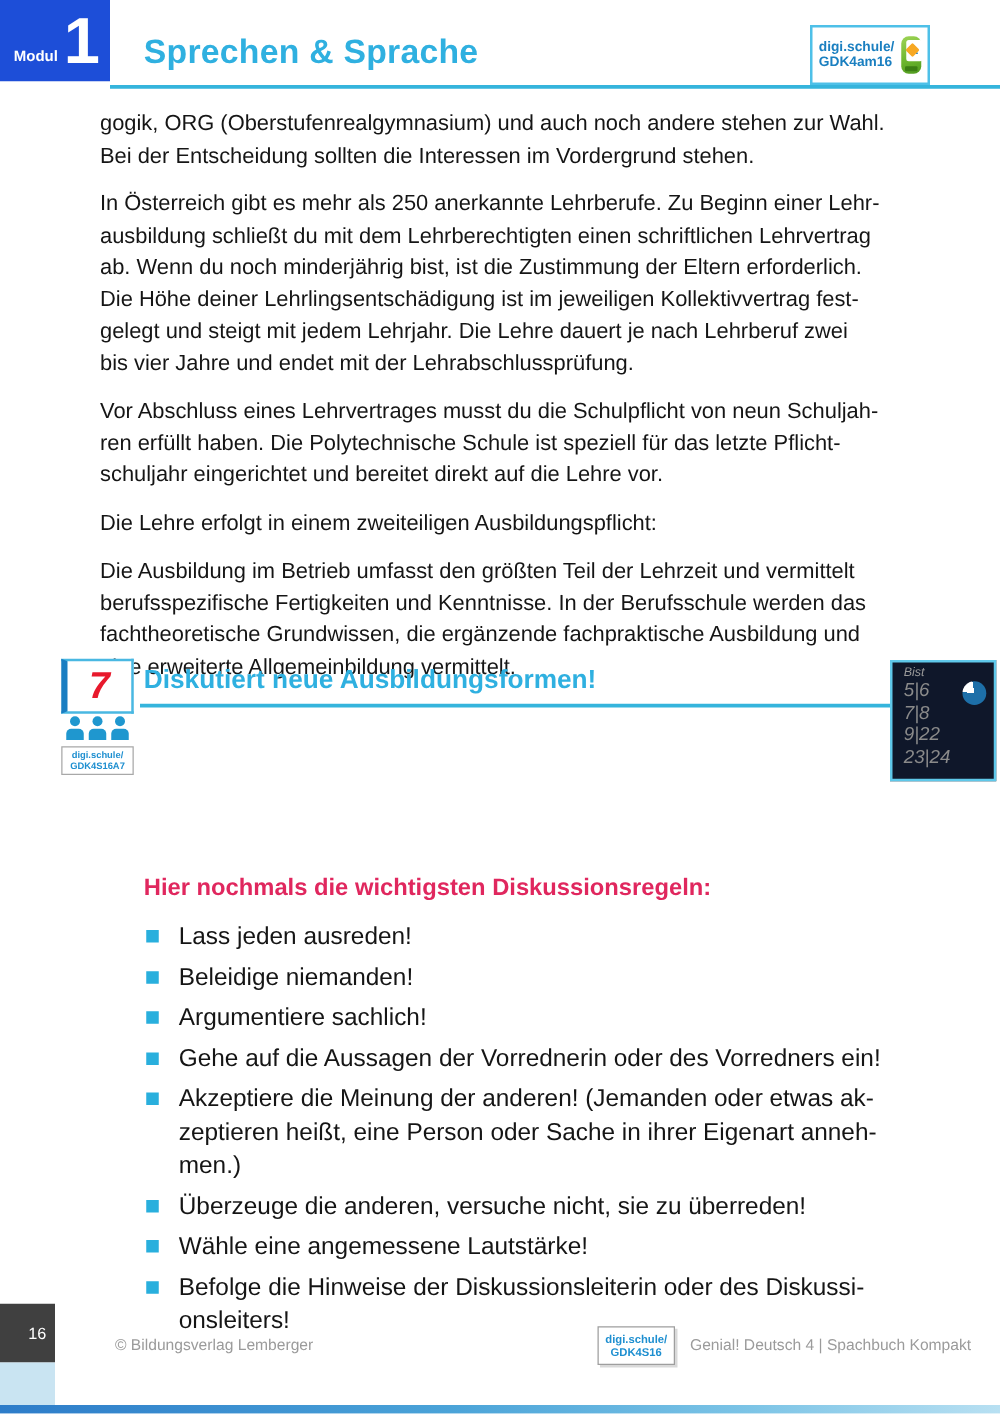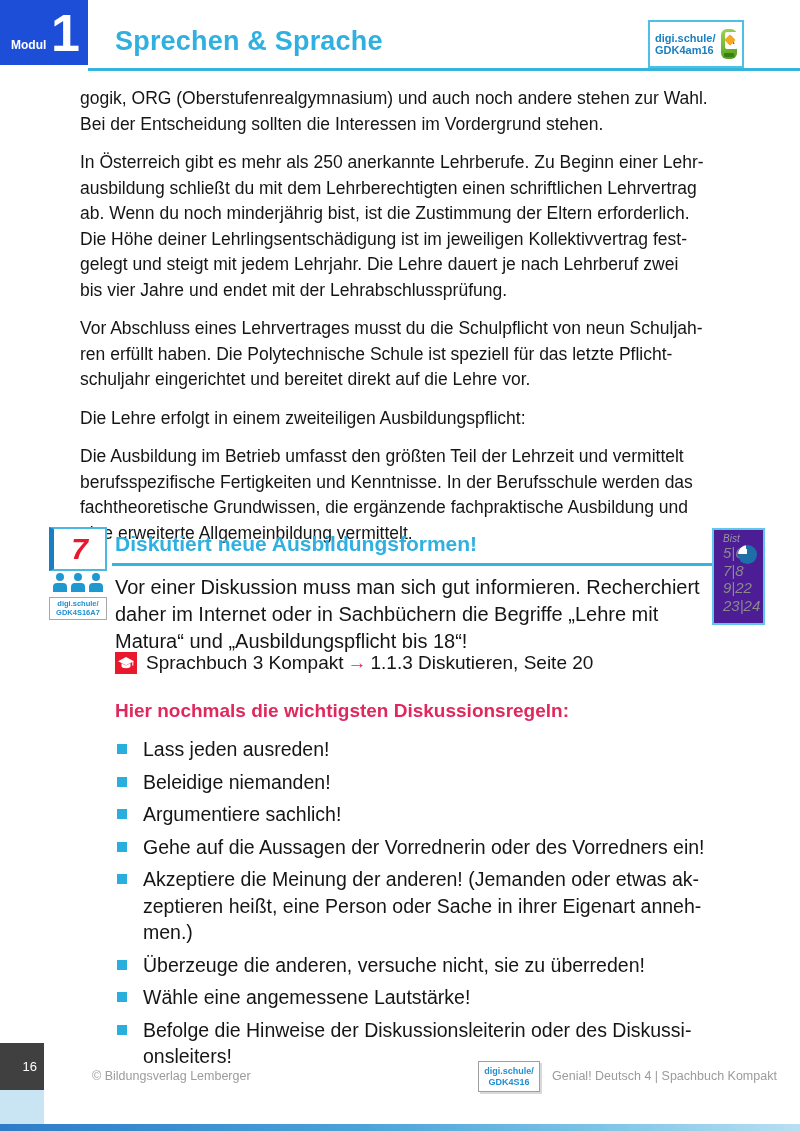--- a/index.html
+++ b/index.html
@@ -89,22 +89,22 @@
   .rules { position:absolute; left:115px; top:736px; width:608px; list-style:none; }
   .rules li {
     position:relative; padding-left:28px; margin-bottom:6px;
     font-size:19.5px; line-height:26.5px; white-space:pre-line; color:#151515;
   }
   .rules li::before {
     content:""; position:absolute; left:2px; top:8px; width:10px; height:10px; background:#29afdd;
   }
   
   .margin-box {
-    position:absolute; left:712px; top:528px; width:53px; height:97px;
-    background:#4c1d95; border:2px solid #5fc8ea; padding:3px 0 0 9px; z-index:2;
+    position:absolute; left:712px; top:528px; width:85px; height:97px;
+    background:#0f172a; border:2px solid #5fc8ea; padding:3px 0 0 9px; z-index:2;
   }
   .margin-box .bist { font-size:10px; font-style:italic; color:#999; }
   .margin-box .row { font-size:15px; font-style:italic; color:#8a8a8a; line-height:17.5px; }
   .pie-icon {
     position:absolute; right:6px; top:15px; width:19px; height:19px; border-radius:50%;
     background:conic-gradient(from 0deg, #1d6fa8 0deg 275deg, #ffffff 275deg 350deg, #1d6fa8 350deg 360deg);
   }
   
   .pg-block {
     position:absolute; left:0; top:1043px; width:44px; height:47px; background:#404040;
@@ -186,34 +186,21 @@
         </span>
     </div>
     <div class="task-badge">
       <div>digi.schule/</div>
       <div>GDK4S16A7</div>
     </div>
   </div>
 
   <div class="task-title">Diskutiert neue Ausbildungsformen!</div>
   <div class="task-rule"></div>
-  <div class="task-body">Vor einer Diskussion muss man sich gut informieren. Recherchiert
-daher im Internet oder in Sachbüchern die Begriffe „Lehre mit
-Matura“ und „Ausbildungspflicht bis 18“!</div>
-
-  <div class="reference">
-    <span class="grad-icon">
-      <svg width="18" height="18" viewBox="0 0 24 24" aria-hidden="true">
-        <path fill="#ffffff" d="M12 4 1.5 9.5 12 15l10.5-5.5Z"></path>
-        <path fill="#ffffff" d="M6 12.2v4.1c0 1.4 2.7 2.7 6 2.7s6-1.3 6-2.7v-4.1l-6 3.1Z"></path>
-        <rect fill="#ffffff" x="20.4" y="9.5" width="1.4" height="6"></rect>
-      </svg>
-    </span>
-    <span class="ref-text"><span>Sprachbuch 3 Kompakt</span><span class="arrow">→</span><span>1.1.3 Diskutieren, Seite 20</span></span>
-  </div>
+
 
   <div class="rules-heading">Hier nochmals die wichtigsten Diskussionsregeln:</div>
 
   <ul class="rules">
     <li>Lass jeden ausreden!</li>
     <li>Beleidige niemanden!</li>
     <li>Argumentiere sachlich!</li>
     <li>Gehe auf die Aussagen der Vorrednerin oder des Vorredners ein!</li>
     <li>Akzeptiere die Meinung der anderen! (Jemanden oder etwas ak-
 zeptieren heißt, eine Person oder Sache in ihrer Eigenart anneh-

